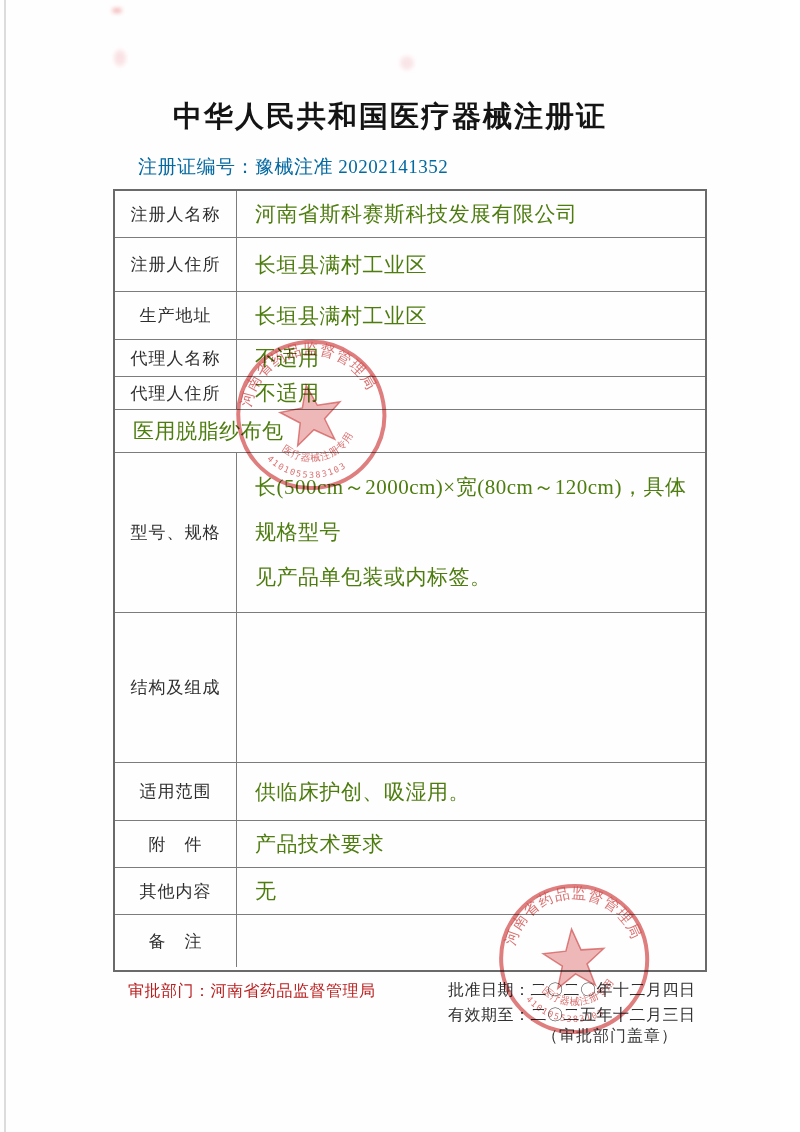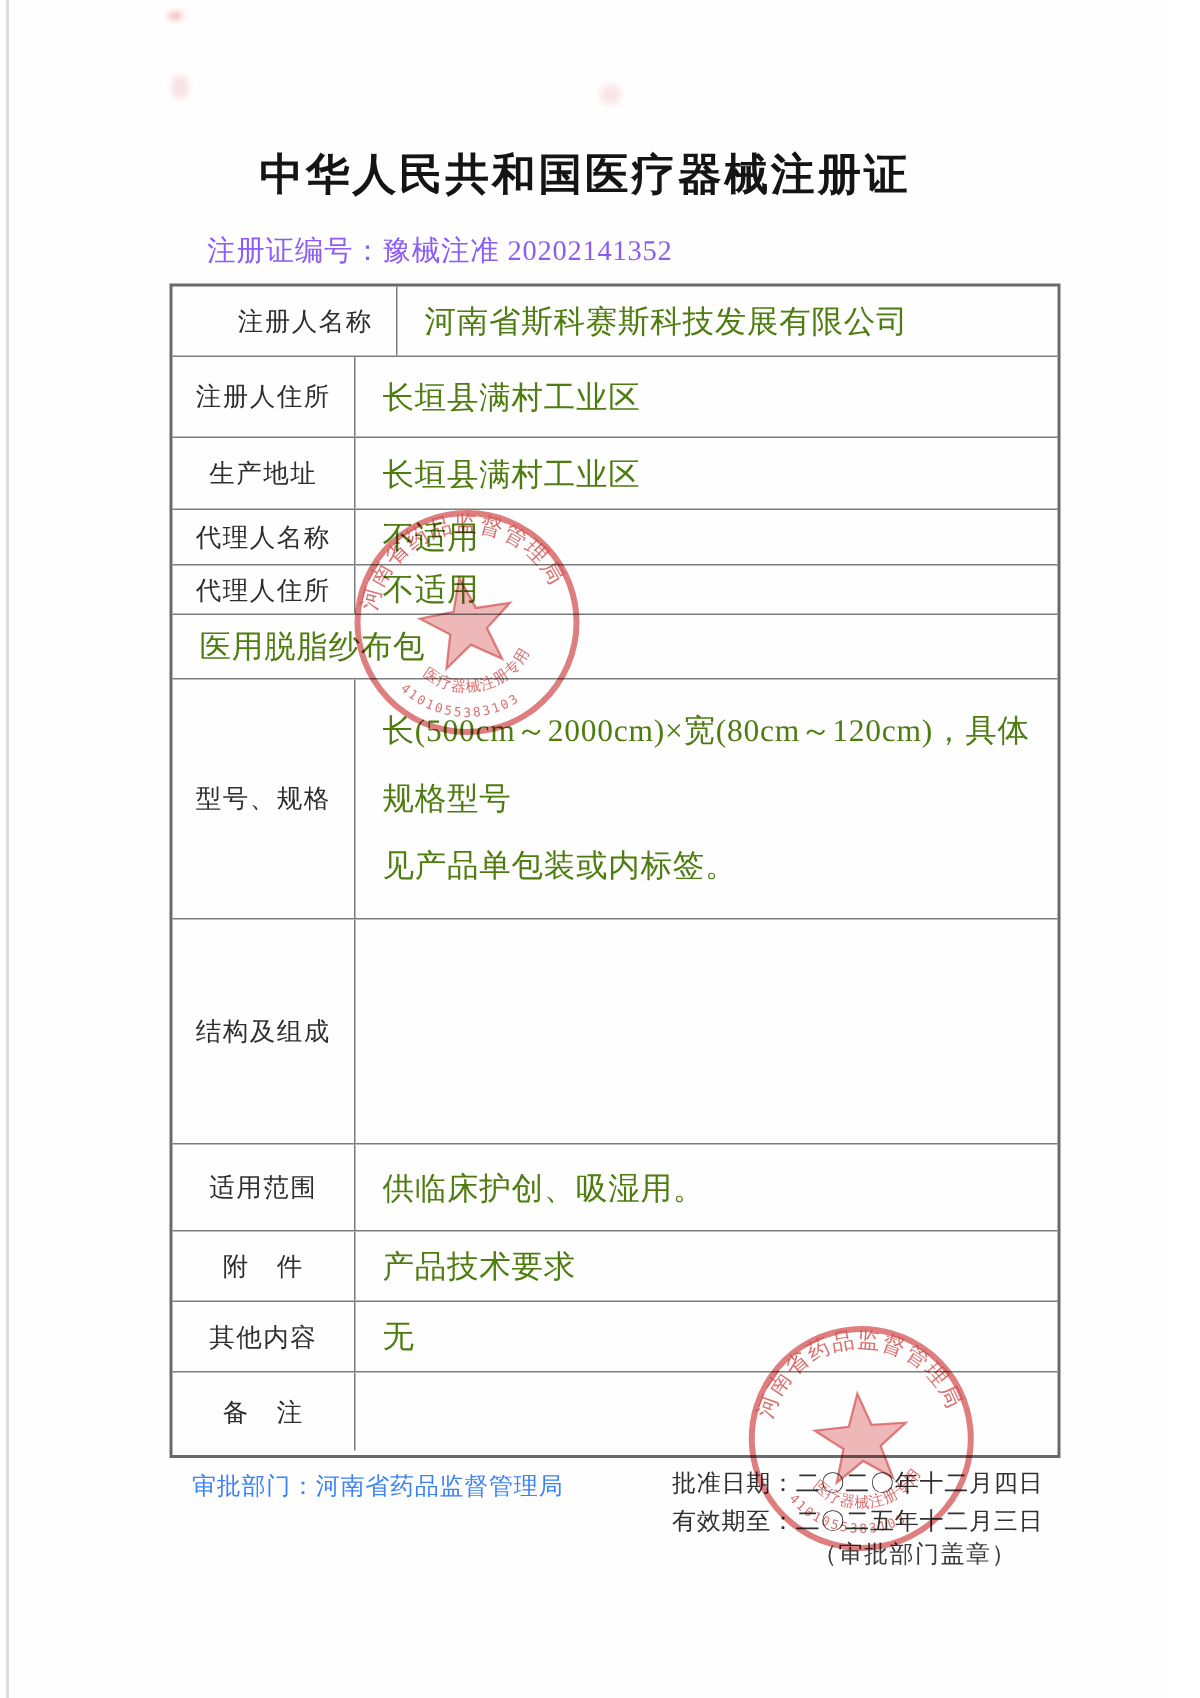--- a/index.html
+++ b/index.html
@@ -11,40 +11,40 @@
   .smudge{position:absolute;border-radius:50%;filter:blur(2px);}
   .smudge.a{left:112px;top:8px;width:10px;height:5px;background:rgba(225,90,90,.45);}
   .smudge.b{left:114px;top:50px;width:12px;height:16px;background:rgba(235,160,170,.30);}
   .smudge.c{left:400px;top:56px;width:14px;height:14px;background:rgba(235,165,175,.28);}
 
   .title{
     position:absolute;top:97px;left:0;width:100%;text-align:center;
     font-family:"Liberation Sans","DejaVu Sans",sans-serif;
     font-size:29px;font-weight:700;letter-spacing:2px;color:#141414;
   }
-  .regline{position:absolute;left:138px;top:154px;font-size:19px;color:#8b5cf6;letter-spacing:.5px;}
+  .regline{position:absolute;left:138px;top:154px;font-size:19px;color:#0369a1;letter-spacing:.5px;}
 
   .cert-table{
     position:absolute;left:113px;top:189px;width:594px;height:783px;
     border:2px solid #6a6a6a;box-sizing:border-box;background:transparent;
   }
   .trow{display:flex;box-sizing:border-box;border-top:1px solid #7c7c7c;}
-  .trow:first-child{border-top:none;padding-left:28px;}
+  .trow:first-child{border-top:none;}
   .cell-label{
     width:122px;flex:0 0 122px;display:flex;align-items:center;justify-content:center;
     font-size:17px;letter-spacing:1px;color:#2e2e2e;
     border-right:1px solid #7c7c7c;box-sizing:border-box;text-align:center;
   }
   .cell-value{
     flex:1;display:flex;align-items:center;padding:0 10px 0 18px;
     font-size:21px;color:#4d7c0f;white-space:pre-line;letter-spacing:.5px;
   }
   .trow.spec .cell-value{line-height:45px;}
 
-  .footer-left{position:absolute;left:128px;top:981px;font-size:16px;color:#3b82f6;letter-spacing:.5px;}
+  .footer-left{position:absolute;left:128px;top:981px;font-size:16px;color:#b91c1c;letter-spacing:.5px;}
   .footer-right{position:absolute;left:448px;top:977px;font-size:16px;color:#303030;line-height:25px;letter-spacing:.5px;}
   .seal-note{position:absolute;left:542px;top:1026px;font-size:16px;color:#3a3a3a;letter-spacing:1px;}
 
   .stamp{position:absolute;mix-blend-mode:multiply;opacity:.88;}
   .stamp.one{left:231px;top:333px;transform:rotate(-10deg);}
   .stamp.two{left:494px;top:877px;transform:rotate(-5deg);}
   .stamp .ring{fill:none;stroke:rgba(207,66,66,.78);stroke-width:4;}
   .stamp .star{fill:rgba(218,88,88,.48);stroke:rgba(203,60,60,.72);stroke-width:1.5;}
   .stamp text{fill:rgba(201,55,55,.82);}
   .st-org{font-size:15px;font-family:"Liberation Sans",sans-serif;letter-spacing:1px;}

